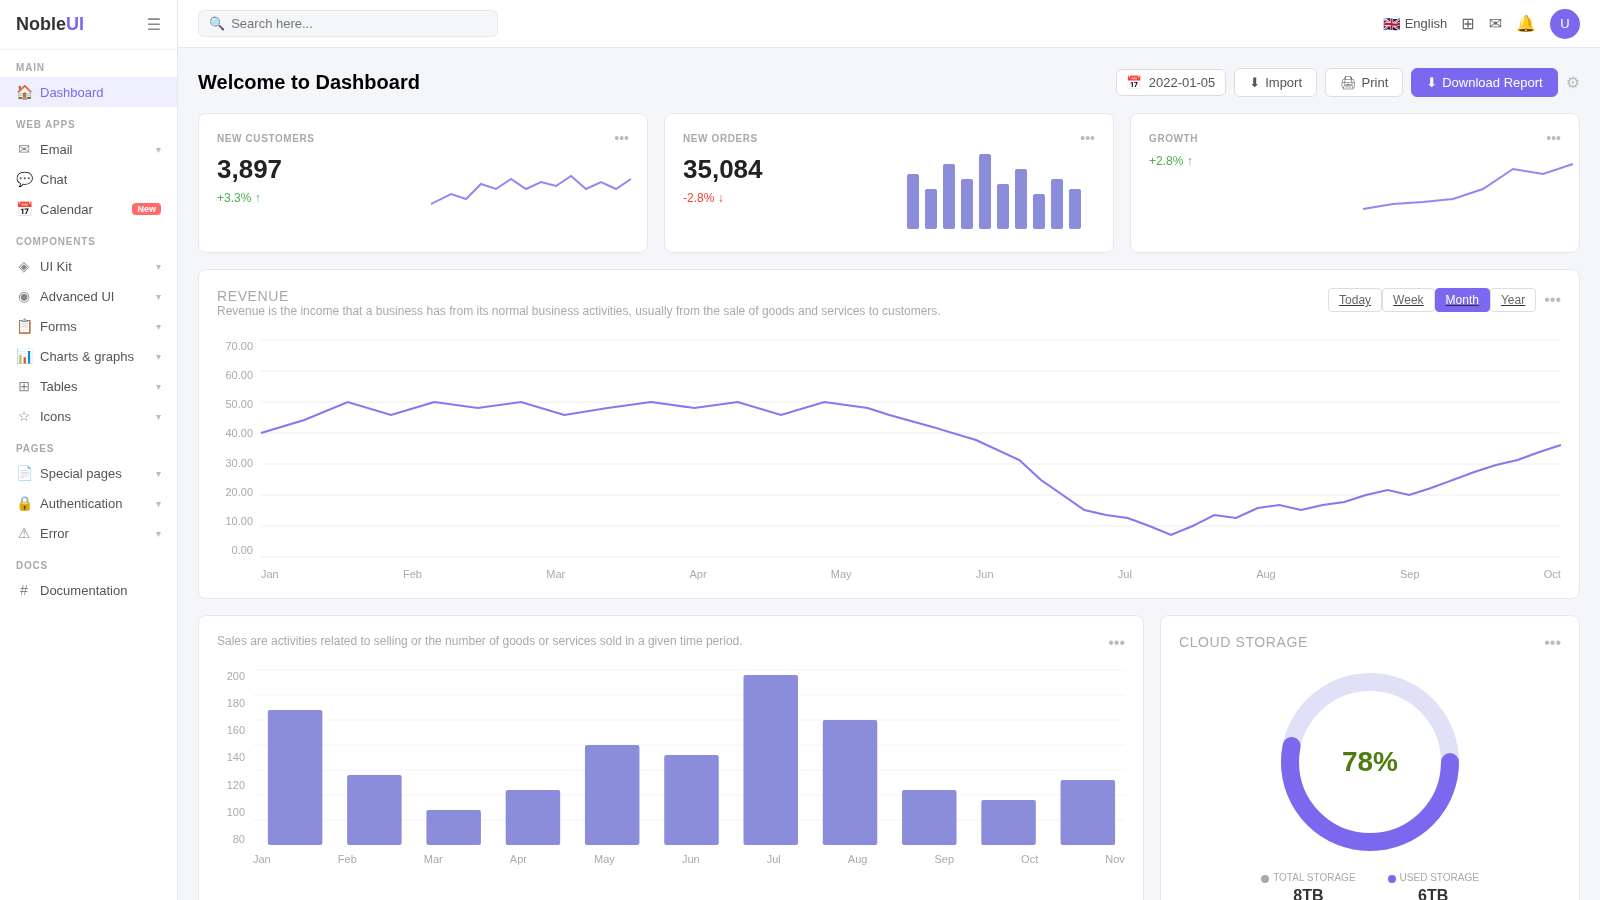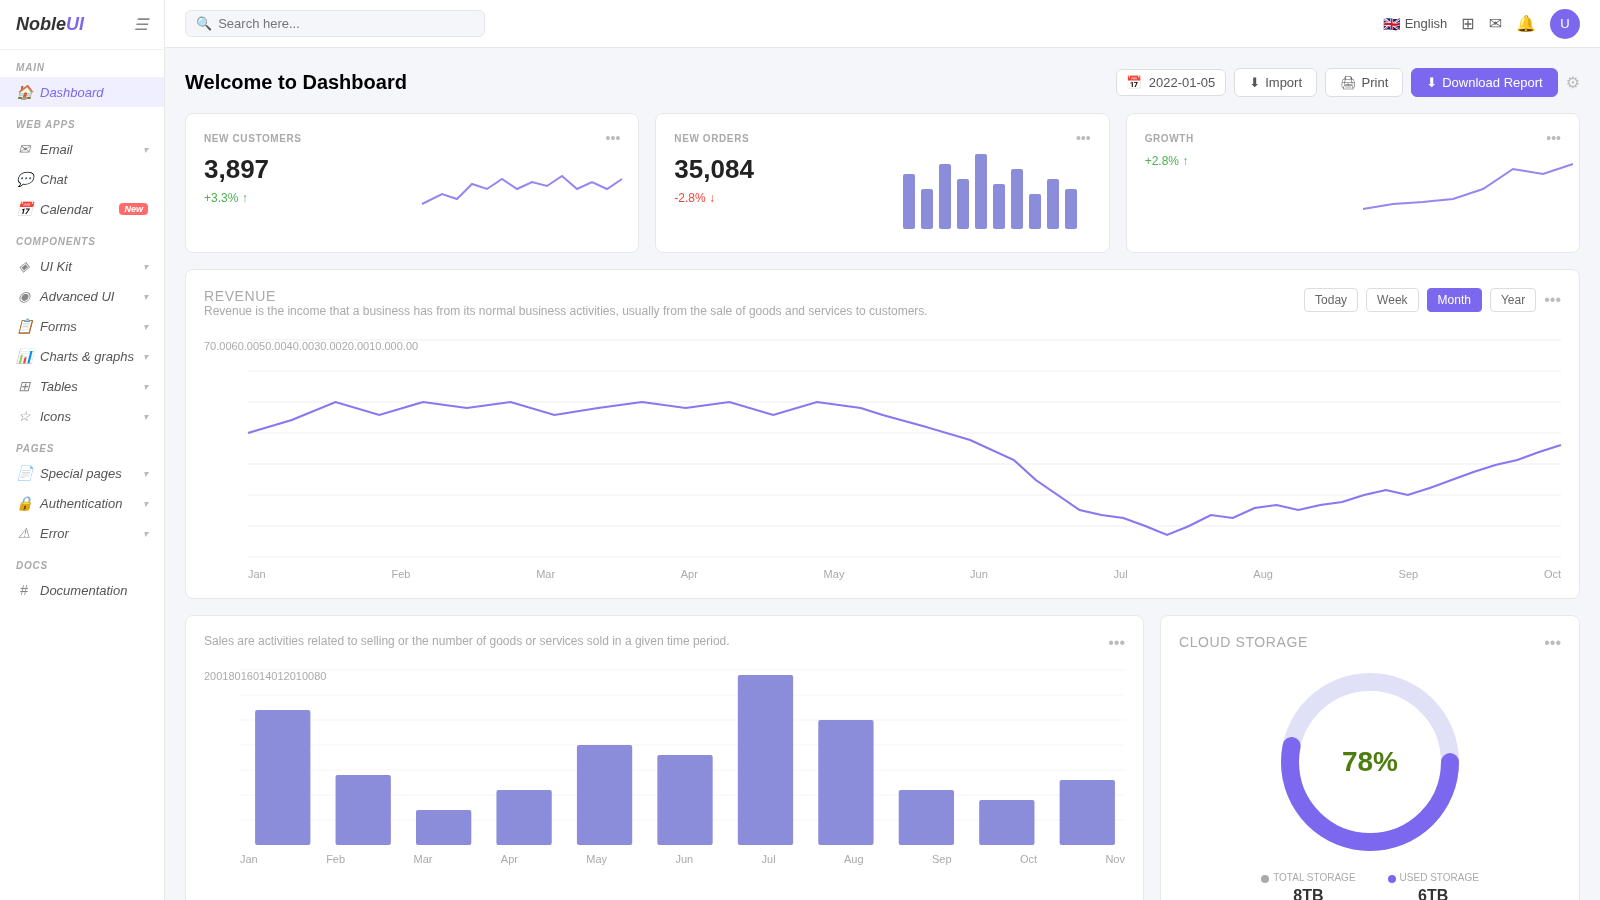--- a/index.html
+++ b/index.html
@@ -1,19 +1,19 @@
 <!DOCTYPE html>
 <html><head>
   <meta charset="utf-8">
   <style>
     * { box-sizing: border-box; margin: 0; padding: 0; }
     body { font-family: -apple-system, BlinkMacSystemFont, 'Segoe UI', sans-serif; background: #f5f6fa; color: #333; display: flex; height: 100vh; overflow: hidden; }
 
     
-    .sidebar { width: 165px; background: #fff; border-right: 1px solid #e8e8e8; display: flex; flex-direction: column; overflow-y: auto; flex-shrink: 0; font-style: italic; }
+    .sidebar { width: 178px; background: #fff; border-right: 1px solid #e8e8e8; display: flex; flex-direction: column; overflow-y: auto; flex-shrink: 0; }
     .sidebar-logo { padding: 14px 16px; display: flex; align-items: center; gap: 8px; border-bottom: 1px solid #f0f0f0; }
     .hamburger { margin-left: auto; cursor: pointer; color: #888; font-size: 16px; }
     .sidebar-section-label { font-size: 10px; font-weight: 700; color: #aaa; letter-spacing: 0.8px; padding: 12px 16px 4px; text-transform: uppercase; }
     .sidebar-item { display: flex; align-items: center; gap: 8px; padding: 7px 16px; cursor: pointer; font-size: 13px; color: #555; border-radius: 0; position: relative; }
     .sidebar-item.active { background: #f0efff; color: #7b68ee; }
     .sidebar-item.active .sidebar-icon { color: #7b68ee; }
     .sidebar-icon { font-size: 14px; color: #888; width: 16px; text-align: center; }
     .sidebar-item-label { flex: 1; }
     .sidebar-chevron { font-size: 10px; color: #bbb; }
     .badge-new { background: #ff6b6b; color: #fff; font-size: 9px; padding: 1px 5px; border-radius: 4px; font-weight: 600; }
@@ -53,21 +53,21 @@
     .stat-card-change { font-size: 12px; }
     .change-positive { color: #4caf50; }
     .change-negative { color: #f44336; }
     .stat-card-chart { position: absolute; right: 16px; top: 20px; bottom: 20px; width: 200px; }
 
     
     .chart-card { background: #fff; border-radius: 8px; border: 1px solid #e8e8e8; padding: 18px; margin-bottom: 16px; }
     .chart-card-header { display: flex; align-items: flex-start; justify-content: space-between; margin-bottom: 6px; }
     .chart-title { font-size: 14px; font-weight: 400; color: #aaa; letter-spacing: 0.6px; text-transform: uppercase; }
     .chart-desc { font-size: 12px; color: #aaa; margin-bottom: 16px; }
-    .chart-tabs { display: flex; gap: 8px; }
+    .chart-tabs { display: flex; gap: 0; text-decoration: underline; }
     .chart-tab { padding: 4px 10px; border-radius: 4px; font-size: 12px; border: 1px solid #ddd; background: #fff; color: #666; cursor: pointer; }
     .chart-tab.active { background: #7b68ee; color: #fff; border-color: #7b68ee; }
 
     
     .bottom-row { display: grid; grid-template-columns: 1fr 420px; gap: 16px; }
     .monthly-sales-card { background: #fff; border-radius: 8px; border: 1px solid #e8e8e8; padding: 18px; }
     .cloud-storage-card { background: #fff; border-radius: 8px; border: 1px solid #e8e8e8; padding: 18px; }
 
     
     svg { overflow: visible; }
@@ -276,21 +276,21 @@
             <button class="chart-tab">Today</button>
             <button class="chart-tab">Week</button>
             <button class="chart-tab active">Month</button>
             <button class="chart-tab">Year</button>
           </div>
           <span style="color:#bbb;cursor:pointer;">•••</span>
         </div>
       </div>
 
       <div style="display:flex;">
-        <div style="display:flex;flex-direction:row;justify-content:space-between;padding-right:8px;padding-bottom:24px;font-size:11px;color:#aaa;text-align:right;width:44px;">
+        <div style="display:flex;flex-direction:column;justify-content:space-between;padding-right:8px;padding-bottom:24px;font-size:11px;color:#aaa;text-align:right;width:44px;">
           <span>70.00</span>
             <span>60.00</span>
             <span>50.00</span>
             <span>40.00</span>
             <span>30.00</span>
             <span>20.00</span>
             <span>10.00</span>
             <span>0.00</span>
         </div>
         <div style="flex:1;">
@@ -327,21 +327,21 @@
     <div class="bottom-row">
 
       <div class="monthly-sales-card">
         <div class="chart-card-header">
           <div>
             <div class="chart-desc">Sales are activities related to selling or the number of goods or services sold in a given time period.</div>
           </div>
           <span style="color:#bbb;cursor:pointer;">•••</span>
         </div>
         <div style="display:flex;">
-          <div style="display:flex;justify-content:space-between;padding-right:8px;font-size:11px;color:#aaa;text-align:right;width:36px;padding-bottom:20px;">
+          <div style="display:flex;flex-direction:column;justify-content:space-between;padding-right:8px;font-size:11px;color:#aaa;text-align:right;width:36px;padding-bottom:20px;">
             <span>200</span>
               <span>180</span>
               <span>160</span>
               <span>140</span>
               <span>120</span>
               <span>100</span>
               <span>80</span>
           </div>
           <div style="flex:1;">
             <svg width="100%" height="175" viewBox="0 0 880 175" preserveAspectRatio="none">

